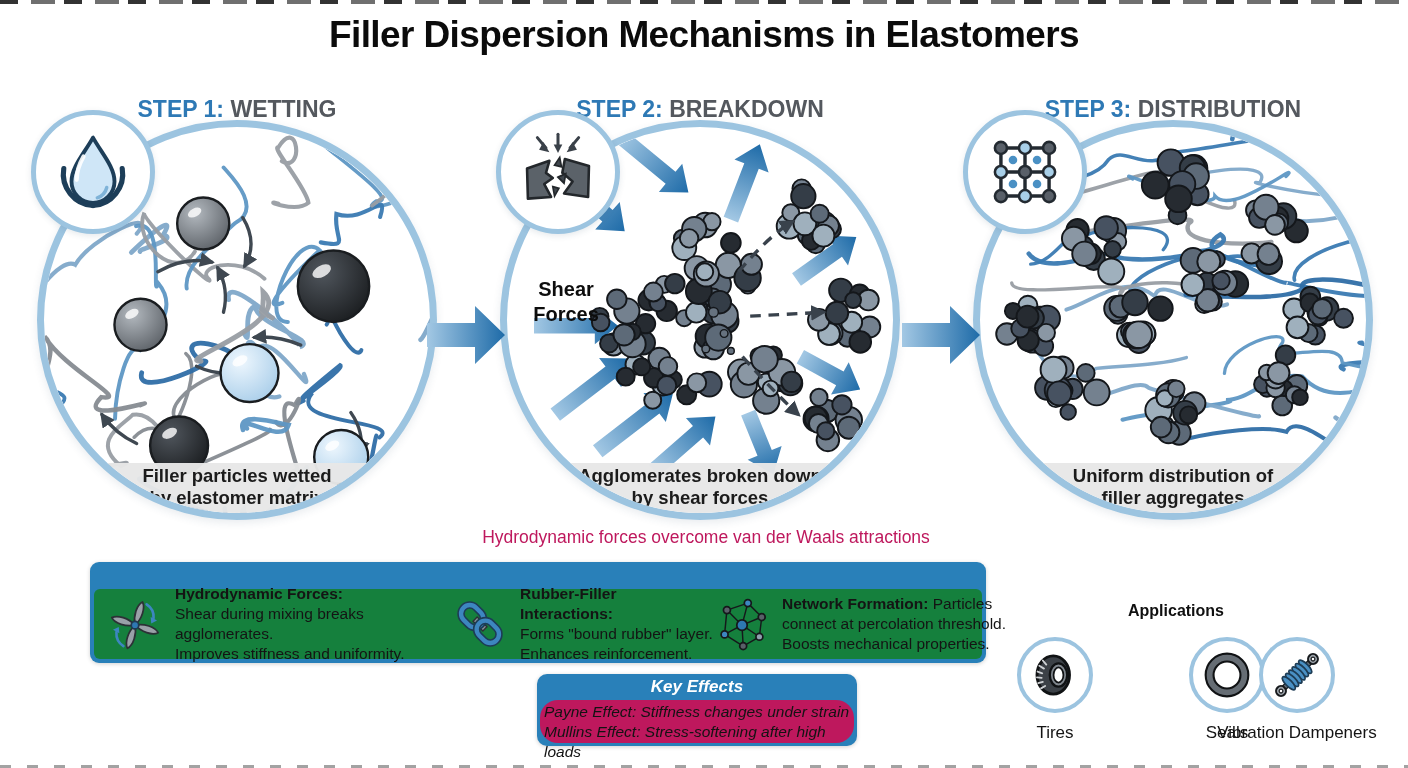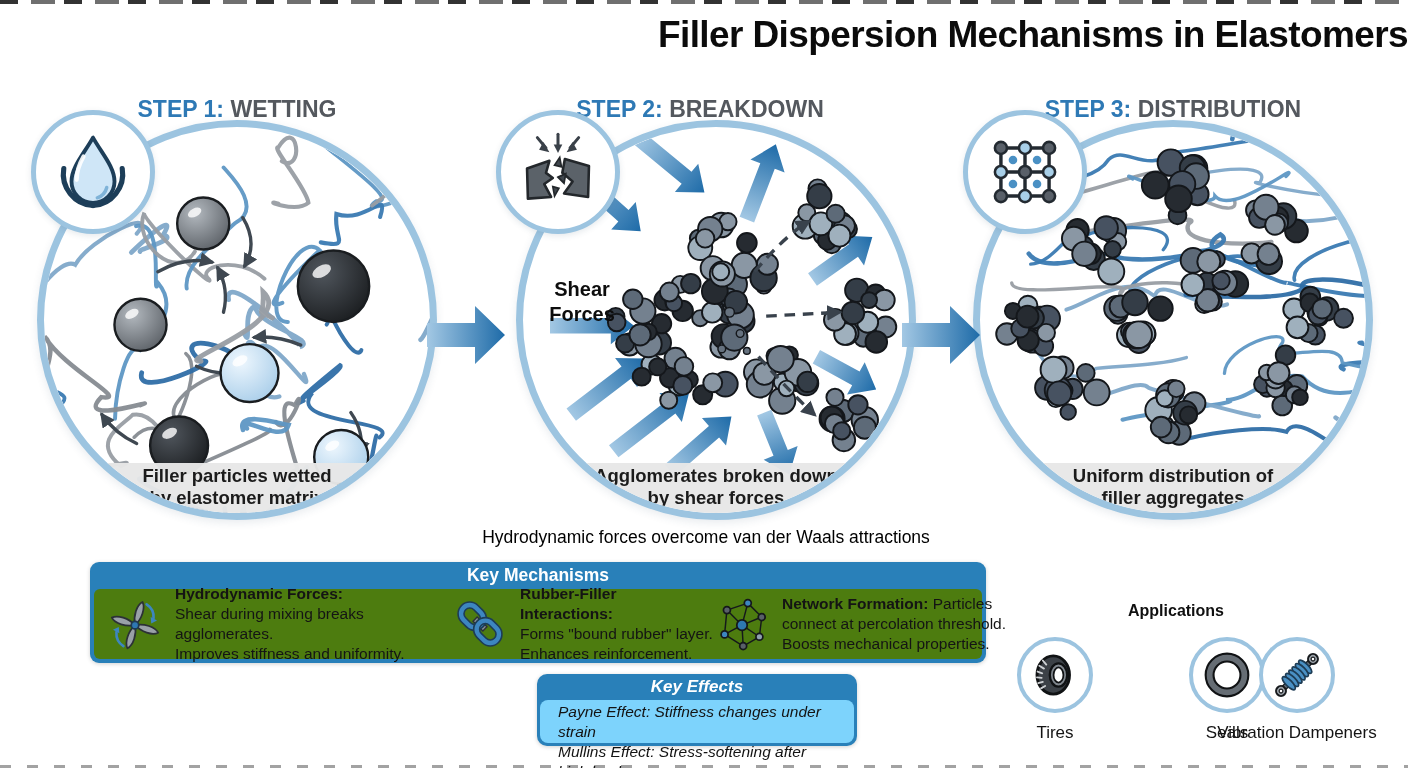--- a/index.html
+++ b/index.html
@@ -2,54 +2,54 @@
 <html><head>
 <meta charset="utf-8">
 <style>
   html,body{margin:0;padding:0;background:#fff;}
   .canvas{position:relative;width:1408px;height:768px;background:#ffffff;overflow:hidden;
           font-family:"Liberation Sans",sans-serif;color:#111;}
   .edge-top{position:absolute;top:0;left:0;right:0;height:4px;
     background:repeating-linear-gradient(90deg,rgba(15,15,15,.85) 0 18px,rgba(15,15,15,0) 18px 31px,rgba(15,15,15,.6) 31px 55px,rgba(15,15,15,0) 55px 64px);}
   .edge-bottom{position:absolute;bottom:0;left:0;right:0;height:3px;opacity:.55;
     background:repeating-linear-gradient(90deg,rgba(15,15,15,.7) 0 11px,rgba(15,15,15,0) 11px 27px);}
-  .title{position:absolute;top:14px;left:0;width:100%;margin:0;text-align:right;
+  .title{position:absolute;top:14px;left:0;width:100%;margin:0;text-align:center;
          font-size:37px;font-weight:bold;letter-spacing:-0.6px;color:#0b0b0b;}
   .step-header{position:absolute;top:96px;width:400px;text-align:center;font-size:23px;font-weight:bold;}
   .sl{color:#2e79b5;} .sn{color:#54585e;}
   .big-circle{position:absolute;top:120px;width:400px;height:400px;border:7px solid #9cc4e0;border-radius:50%;
               background:#fff;box-sizing:border-box;overflow:hidden;box-shadow:0 3px 9px rgba(40,70,100,.10);}
   .big-circle svg.fill{position:absolute;left:0;top:0;width:386px;height:386px;}
   .band{position:absolute;left:-20px;right:-20px;top:336px;height:48px;background:rgba(231,231,231,.97);
         text-align:center;font-weight:bold;font-size:18.5px;line-height:22px;padding-top:2px;
         white-space:pre-line;color:#1b1b1b;}
   .badge{position:absolute;top:110px;width:124px;height:124px;border:5px solid #9cc4e0;border-radius:50%;
          background:#fff;box-sizing:border-box;display:flex;align-items:center;justify-content:center;
          box-shadow:0 2px 6px rgba(40,70,100,.12);}
   .badge svg{width:86px;height:86px;}
   .shear{position:absolute;left:6px;top:150px;width:106px;text-align:center;font-size:20px;font-weight:bold;
          line-height:25px;white-space:pre-line;color:#0d0d0d;}
   .flow-arrow{position:absolute;}
-  .subcaption{position:absolute;top:527px;left:400px;width:612px;text-align:center;font-size:17.5px;color:#000000;}
+  .subcaption{position:absolute;top:527px;left:400px;width:612px;text-align:center;font-size:17.5px;color:#be185d;}
   .km-box{position:absolute;left:90px;top:562px;width:896px;height:101px;background:#2980b9;border-radius:9px;
           box-shadow:0 1px 4px rgba(0,0,0,.18);}
   .km-title{height:27px;line-height:27px;text-align:center;color:#fff;font-weight:bold;font-size:17.5px;}
-  .km-panel{position:absolute;left:4px;right:4px;top:27px;bottom:4px;background:#4d7c0f;border-radius:6px;
+  .km-panel{position:absolute;left:4px;right:4px;top:27px;bottom:4px;background:#15803d;border-radius:6px;
             display:flex;align-items:center;padding:11px 12px;box-sizing:border-box;}
   .km-item{display:flex;align-items:center;gap:11px;}
   .km-item.c1{width:345px;} .km-item.c2{width:262px;} .km-item.c3{width:300px;}
   .km-icon{width:58px;height:58px;flex:0 0 auto;}
   .km-text{font-size:15.5px;line-height:20px;color:#141414;}
   .km-h{font-weight:bold;}
   .blk{display:block;}
   .ke-box{position:absolute;left:537px;top:674px;width:320px;height:72px;background:#2980b9;border-radius:10px;
           box-shadow:0 1px 4px rgba(0,0,0,.18);font-style:italic;}
   .ke-title{height:26px;line-height:26px;text-align:center;color:#fff;font-weight:bold;font-size:17px;}
-  .ke-panel{position:absolute;left:3px;right:3px;top:26px;bottom:3px;background:#7dd3fc;border-radius:8px;
-            padding:2px 18px;box-sizing:border-box;font-size:15.5px;line-height:20px;color:#131313;}
+  .ke-panel{position:absolute;left:3px;right:3px;top:26px;bottom:3px;background:#be185d;border-radius:18px;
+            padding:2px 4px;box-sizing:border-box;font-size:15.5px;line-height:20px;color:#131313;}
   .apps-title{position:absolute;left:1076px;top:602px;width:200px;text-align:center;font-size:16px;font-weight:bold;color:#101010;}
   .app{position:absolute;top:637px;width:76px;}
   .app-circle{width:76px;height:76px;border:4px solid #9cc4e0;border-radius:50%;background:#fff;box-sizing:border-box;
               display:flex;align-items:center;justify-content:center;}
   .app-circle svg{width:58px;height:58px;}
   .app-label{position:absolute;top:86px;left:50%;transform:translateX(-50%);white-space:nowrap;font-size:17px;color:#141414;}
 </style>
 </head>
 <body>
 
@@ -146,21 +146,21 @@
           <circle cx="140" cy="330" r="30" fill="url(#gdk)" stroke="#1a1d20" stroke-width="2.5"></circle>
           <ellipse cx="130.1" cy="317.4" rx="8.4" ry="4.8" fill="#fff" opacity="0.8" transform="rotate(-28 130.1 317.4)"></ellipse>
           <circle cx="308" cy="342" r="28" fill="url(#gbl)" stroke="#1a1d20" stroke-width="2.5"></circle>
           <ellipse cx="298.76" cy="330.24" rx="7.840000000000001" ry="4.48" fill="#fff" opacity="0.8" transform="rotate(-28 298.76 330.24)"></ellipse>
         </g>
     </svg>
     <div class="band">Filler particles wetted
 by elastomer matrix</div>
   </div>
 
-  <div class="big-circle" style="left:516px">
+  <div class="big-circle" style="left:500px">
     <svg class="fill" id="c2" viewBox="0 0 400 400">
       <defs>
         <clipPath id="clipc2">
             <circle cx="200" cy="200" r="200"></circle>
           </clipPath>
         <marker id="ah2" viewBox="0 0 10 10" refX="8" refY="5" markerWidth="4.6" markerHeight="4.6" orient="auto">
           <path d="M0,0 L10,5 L0,10 z" fill="#39424c"></path>
           </marker>
       <linearGradient id="ag1" x1="46" y1="40" x2="122" y2="108" gradientUnits="userSpaceOnUse">
             <stop offset="0" stop-color="#a3c8e4"></stop>
@@ -573,21 +573,20 @@
         </linearGradient>
       </defs>
       <g id="fa2g">
         <polygon points="3.0,45.0 51.0,45.0 51.0,62.0 81.0,33.0 51.0,4.0 51.0,21.0 3.0,21.0" fill="url(#ag12)"></polygon>
       </g>
     </svg>
 
   <div class="subcaption">Hydrodynamic forces overcome van der Waals attractions</div>
 
   <div class="km-box">
-    <div class="km-title">Key Mechanisms</div>
     <div class="km-panel">
       <div class="km-item c1">
         <svg class="km-icon" viewBox="0 0 100 100">
           <g transform="rotate(18 50 52)" fill="#9aa1a8" stroke="#2c3136" stroke-width="3" stroke-linejoin="round">
             <path d="M50,52 C42,38 42,18 50,10 C58,18 58,38 50,52 Z"></path>
             <path d="M50,52 C64,44 84,44 92,52 C84,60 64,60 50,52 Z"></path>
             <path d="M50,52 C58,66 58,86 50,94 C42,86 42,66 50,52 Z"></path>
             <path d="M50,52 C36,60 16,60 8,52 C16,44 36,44 50,52 Z"></path>
           </g>
           <circle cx="50" cy="52" r="6.5" fill="#2e78b2" stroke="#203a4f" stroke-width="3"></circle>

